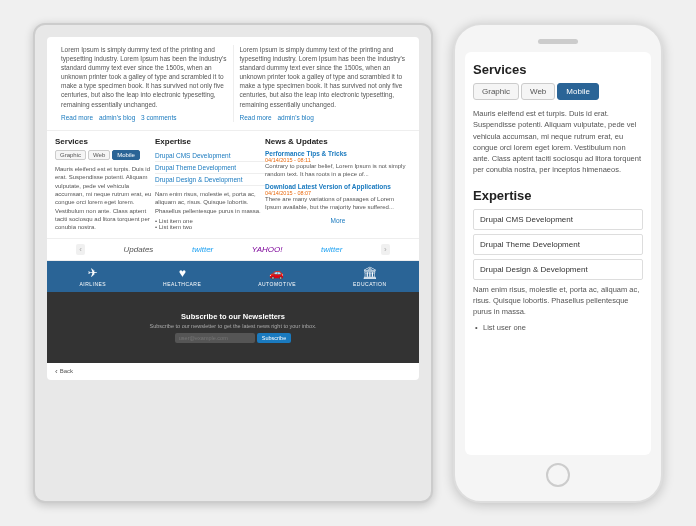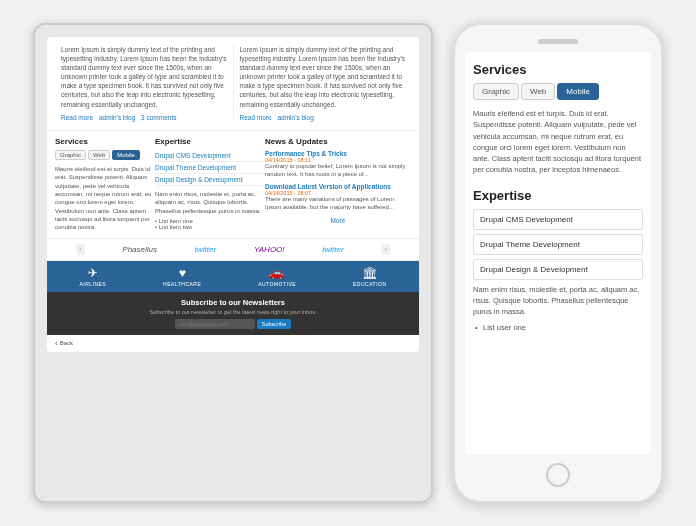--- a/index.html
+++ b/index.html
@@ -216,21 +216,21 @@
 
     .nav-label {
       font-size: 5px;
       letter-spacing: 0.5px;
     }
 
     
     .newsletter {
       background: #333;
       text-align: center;
-      padding: 6px 10px;
+      padding: 20px 10px;
     }
 
     .newsletter-title {
       color: #fff;
       font-size: 7.5px;
       font-weight: bold;
       margin-bottom: 2px;
     }
 
     .newsletter-sub {
@@ -454,21 +454,21 @@
               <div class="news-date">04/14/2015 - 08:07</div>
               <div class="news-text">There are many variations of passages of Lorem Ipsum available, but the majority have suffered...</div>
             </div>
             <a class="more-link">More</a>
           </div>
 
         </div>
 
         <div class="logos-row">
           <span class="logo-arrow">‹</span>
-          <span class="logo-text">Phasellus</span>
+          <span class="logo-text">Updates</span>
           <span class="logo-text logo-twitter">twitter</span>
           <span class="logo-text logo-yahoo">YAHOO!</span>
           <span class="logo-text logo-twitter">twitter</span>
           <span class="logo-arrow">›</span>
         </div>
 
         <div class="bottom-nav">
           <div class="nav-item">
             <span class="nav-icon">✈</span>
             <span class="nav-label">AIRLINES</span>

